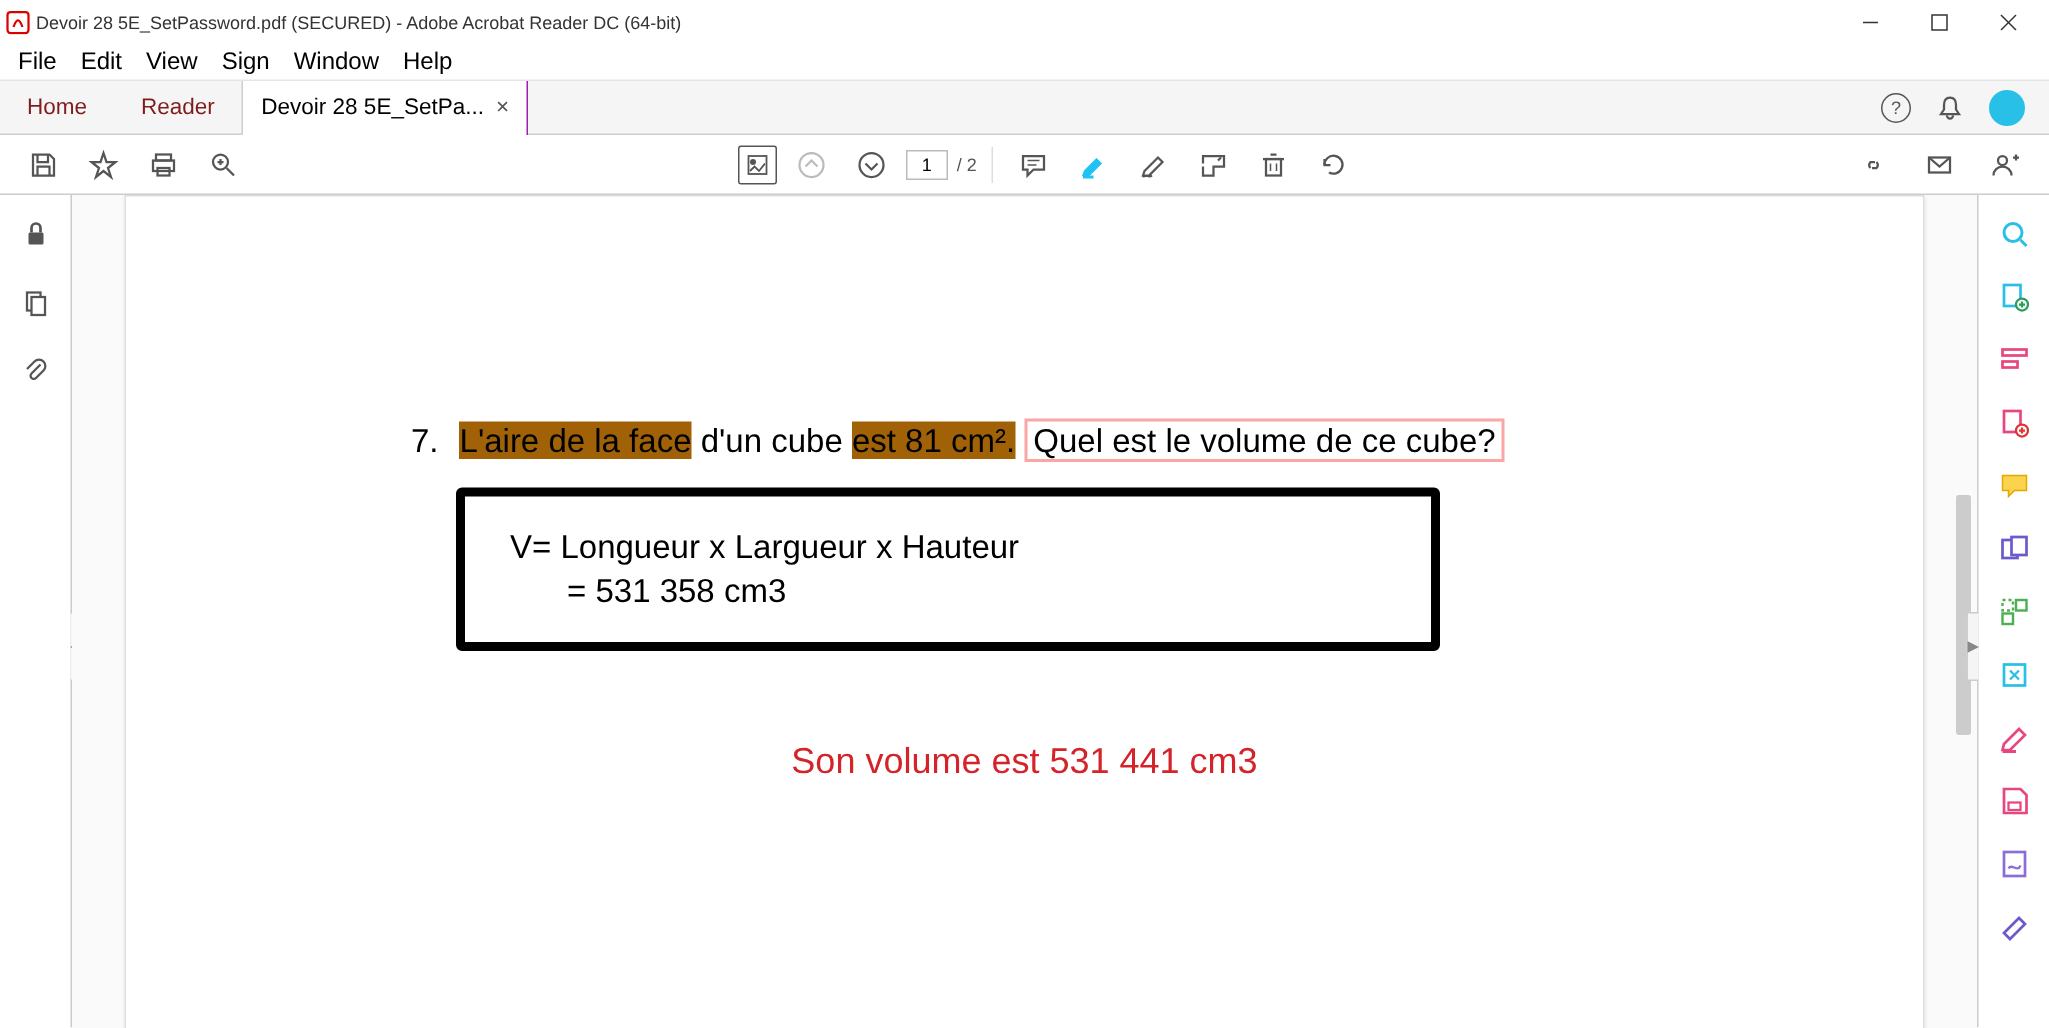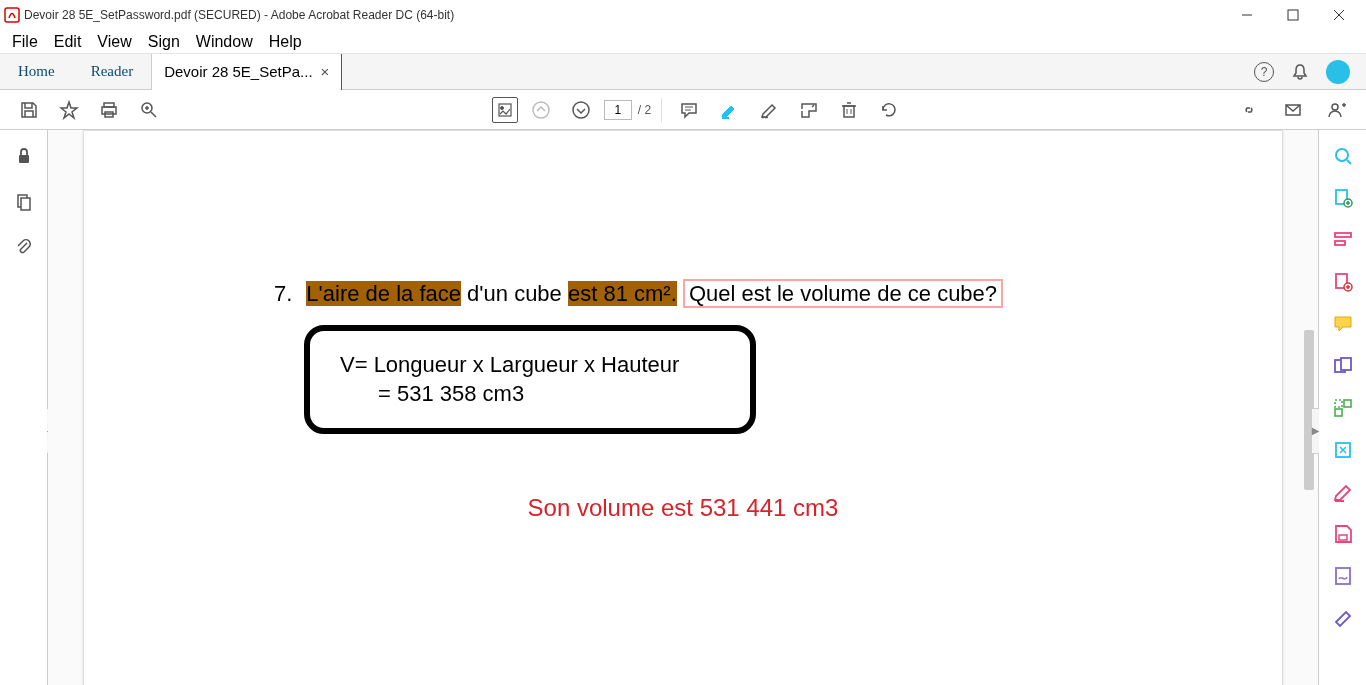--- a/index.html
+++ b/index.html
@@ -11,21 +11,21 @@
 .titlebar .spacer { flex: 1; }
 .win-btn { width: 46px; height: 30px; display:flex; align-items:center; justify-content:center; font-size: 14px; }
 .win-btn svg { stroke: #333; }
 
 
 .menubar { height: 24px; display: flex; align-items: center; padding: 0 4px; font-size: 16px; border-bottom: 1px solid #e5e5e5; }
 .menubar .menu-item { padding: 2px 8px; }
 
 
 .tabbar { height: 36px; display: flex; align-items: center; background: #f5f5f5; border-bottom: 1px solid #ccc; font-size: 15px; }
-.tabbar .primary-tab { padding: 0 18px; height:36px; display:flex; align-items:center; color:#0c4a6e;font-family:Liberation Serif, serif; }
+.tabbar .primary-tab { padding: 0 18px; height:36px; display:flex; align-items:center; color:#7f1d1d; }
 .tabbar .doc-tab { background: #fff; border-left:1px solid #ccc; border-right:1px solid #a21caf; height:36px; display:flex; align-items:center; padding:0 12px; gap:8px; }
 .tabbar .close-x { font-size: 15px; color:#555; }
 .tabbar .right-icons { margin-left:auto; display:flex; align-items:center; gap:16px; padding-right:16px; }
 .circle-btn { width:20px; height:20px; border:1.5px solid #555; border-radius:50%; display:flex; align-items:center; justify-content:center; font-size:12px; color:#555; }
 .bell { width:20px; height:20px; }
 .signin-dot { width:24px; height:24px; border-radius:50%; background:#29c0e8; }
 
 
 .toolbar { height: 40px; display:flex; align-items:center; border-bottom:1px solid #ccc; padding:0 12px; gap:6px; }
 .tb-btn { width:34px; height:34px; display:flex; align-items:center; justify-content:center; color:#555; }
@@ -54,21 +54,21 @@
 
 .page { width: 1200px; background:#fff; border:1px solid #ddd; box-shadow:0 1px 3px rgba(0,0,0,0.1); margin-top:0; padding:150px 60px 40px 60px; position:relative; min-height:700px; }
 
 
 .q-line { font-family: Arial, sans-serif; font-size: 22px; display:flex; align-items:baseline; gap:14px; margin-left:130px; }
 .q-num { }
 .q-text { }
 .hl { background:#a16207; }
 .box-link { border:2px solid #fca5a5; padding:0 4px; }
 
-.ans-box { margin-left:160px; margin-top:18px; border:6px solid #000; border-radius:20px; width:452px; padding:20px 30px; font-size:22px; font-family:Arial,sans-serif; line-height:1.3; }
+.ans-box { margin-left:160px; margin-top:18px; border:6px solid #000; border-radius:4px; width:656px; padding:20px 30px; font-size:22px; font-family:Arial,sans-serif; line-height:1.3; }
 .ans-box .l1 { }
 .ans-box .l2 { padding-left:38px; }
 .ans-box .l3 { padding-left:38px; }
 
 .red-answer { margin-top:60px; text-align:center; font-size:24px; color:#d5232a; font-family:Arial,sans-serif; }
 
 </style>
 </head>
 <body>
 

